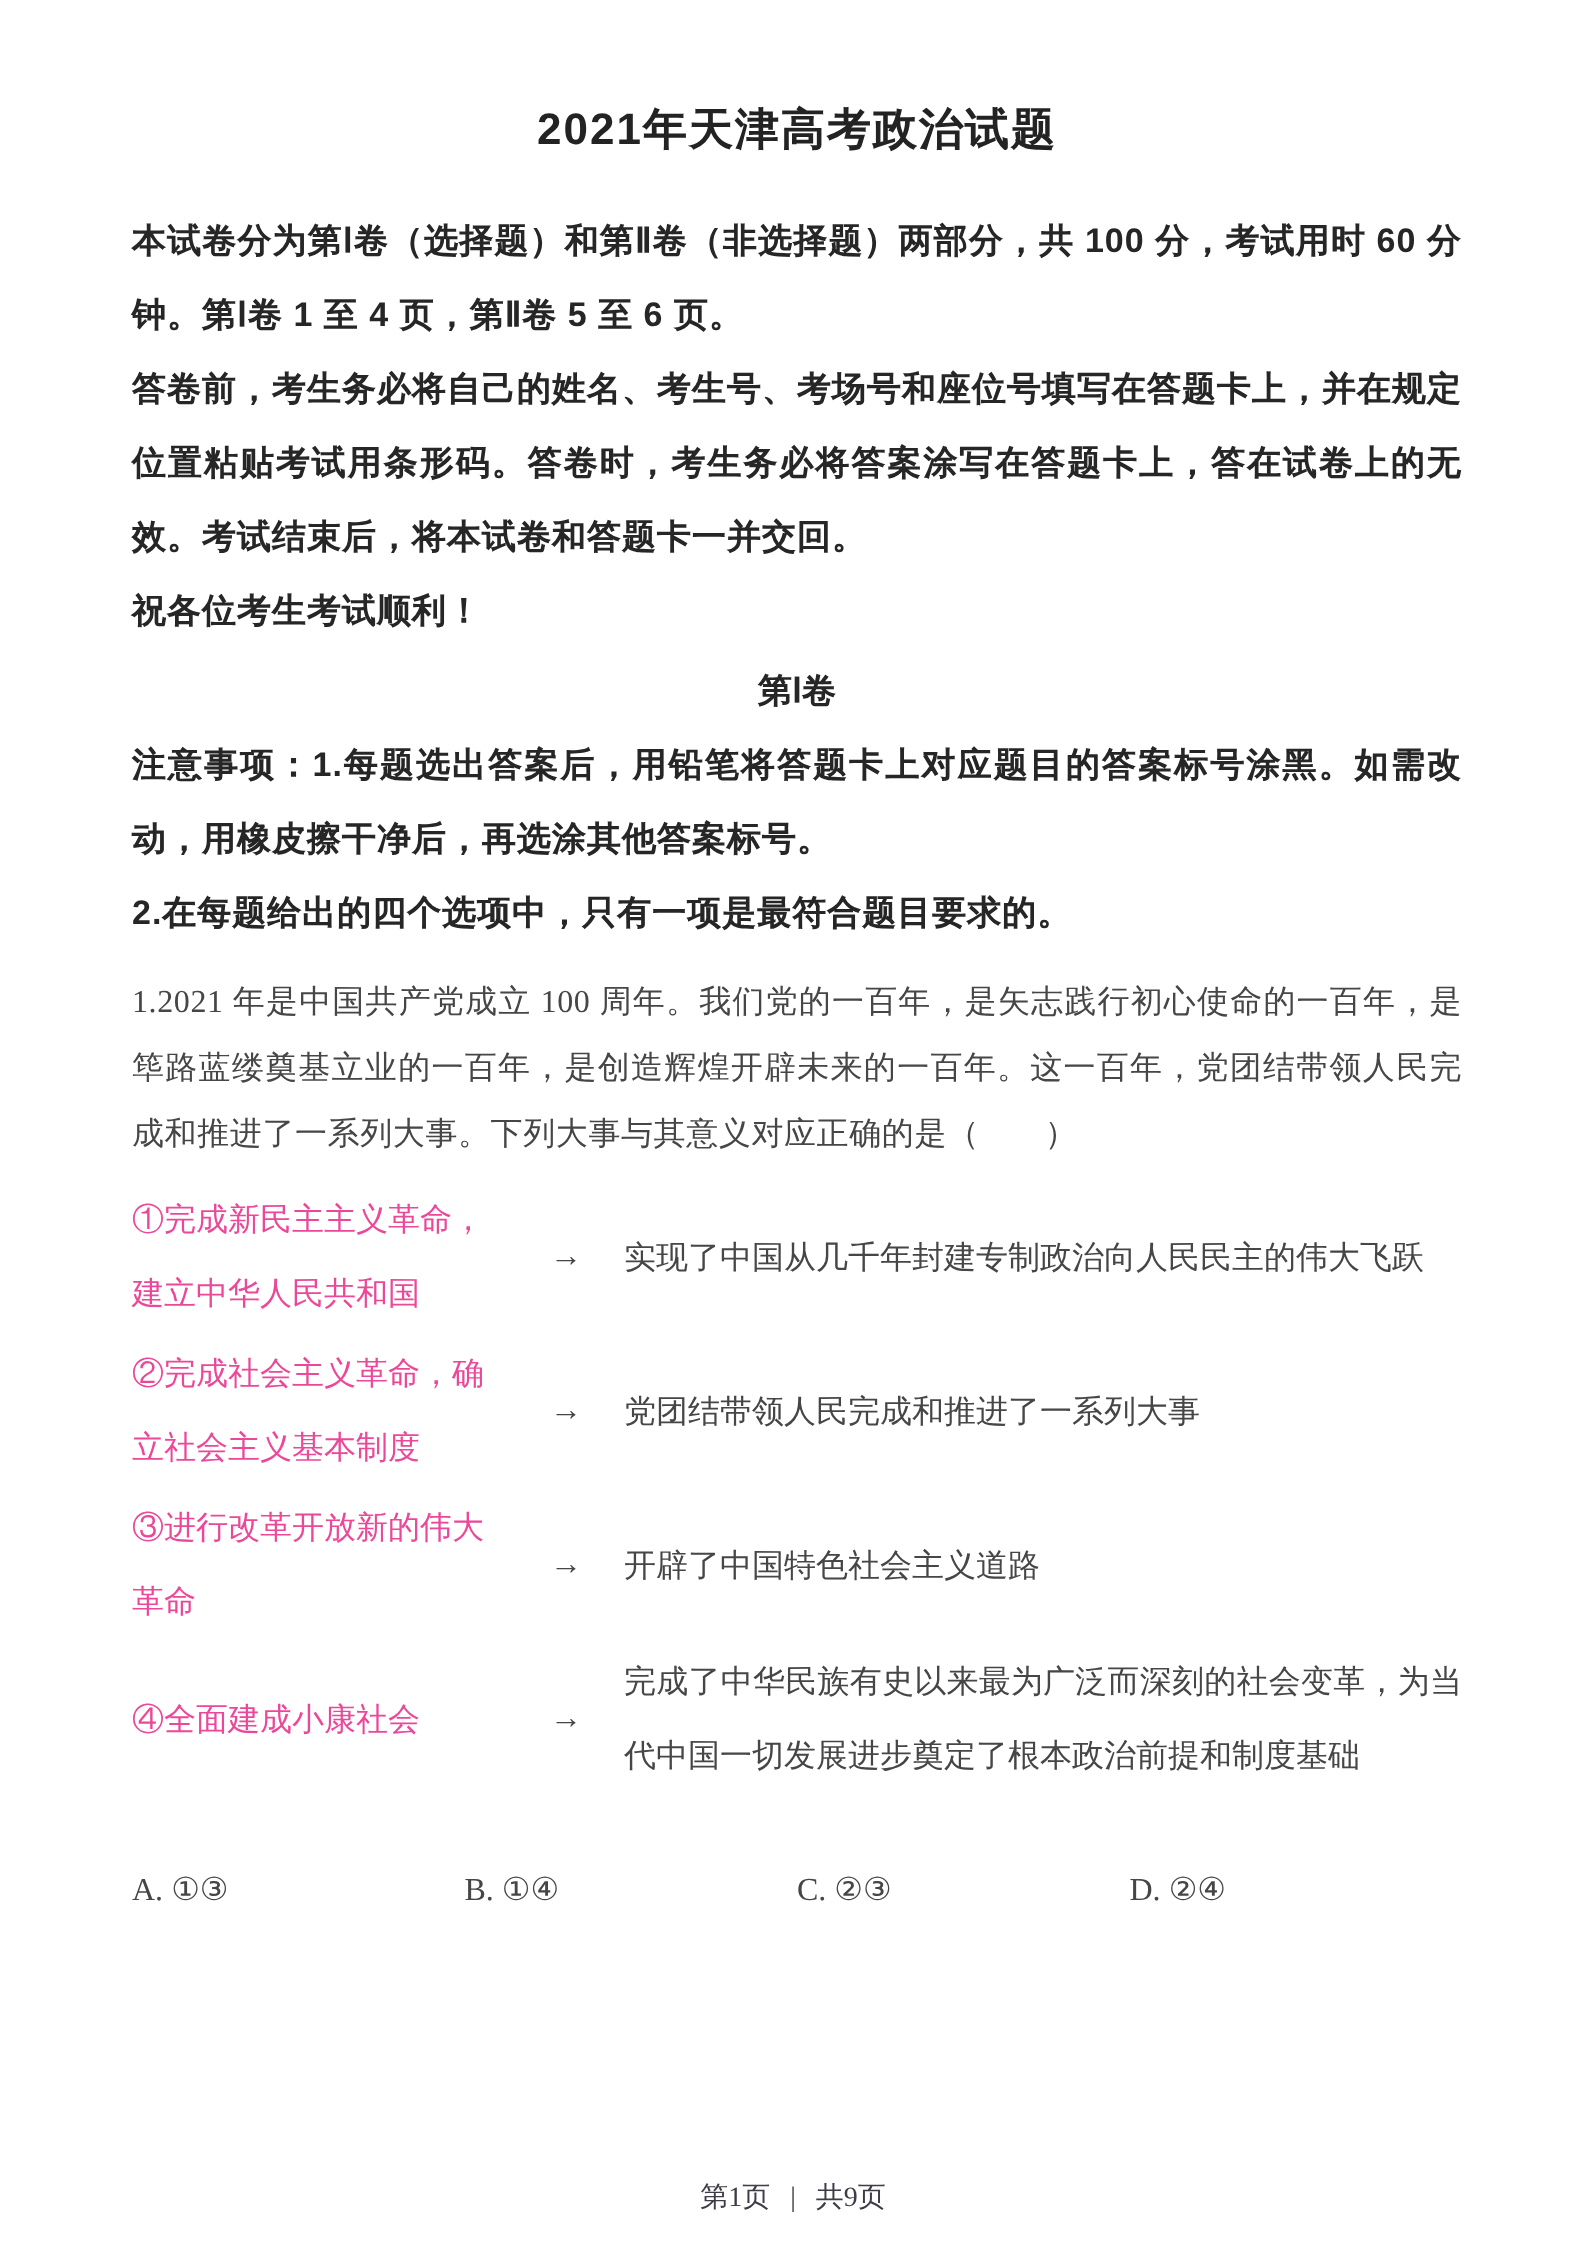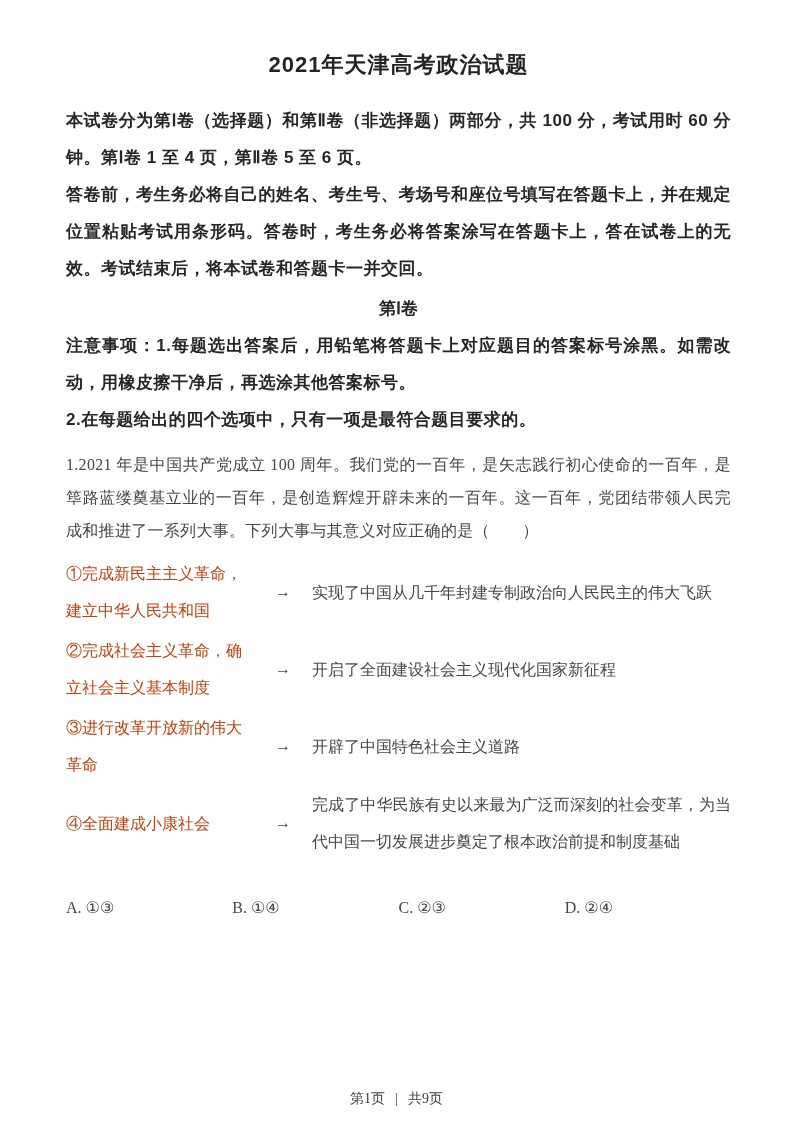--- a/index.html
+++ b/index.html
@@ -56,21 +56,21 @@
   .match-table { margin-top: 8px; }
   .match-row {
     display: flex;
     align-items: center;
     margin-bottom: 3px;
   }
   .match-left {
     width: 188px;
     font-size: 16px;
     line-height: 37px;
-    color: #c2410c;
+    color: #ec4899;
   }
   .match-arrow {
     width: 58px;
     text-align: center;
     font-size: 16px;
     color: #464646;
     flex-shrink: 0;
   }
   .match-right {
     flex: 1;
@@ -111,38 +111,39 @@
 </style>
 </head>
 <body>
 
 <div class="page">
 
   <h1 class="title">2021年天津高考政治试题</h1>
 
   <p class="bold-par">本试卷分为第Ⅰ卷（选择题）和第Ⅱ卷（非选择题）两部分，共 100 分，考试用时 60 分钟。第Ⅰ卷 1 至 4 页，第Ⅱ卷 5 至 6 页。</p>
   <p class="bold-par">答卷前，考生务必将自己的姓名、考生号、考场号和座位号填写在答题卡上，并在规定位置粘贴考试用条形码。答卷时，考生务必将答案涂写在答题卡上，答在试卷上的无效。考试结束后，将本试卷和答题卡一并交回。</p>
+  <p class="bold-par">祝各位考生考试顺利！</p>
 
   <h2 class="section-heading">第Ⅰ卷</h2>
 
   <p class="bold-par">注意事项：1.每题选出答案后，用铅笔将答题卡上对应题目的答案标号涂黑。如需改动，用橡皮擦干净后，再选涂其他答案标号。</p>
   <p class="bold-par">2.在每题给出的四个选项中，只有一项是最符合题目要求的。</p>
 
   <p class="q-par">1.2021 年是中国共产党成立 100 周年。我们党的一百年，是矢志践行初心使命的一百年，是筚路蓝缕奠基立业的一百年，是创造辉煌开辟未来的一百年。这一百年，党团结带领人民完成和推进了一系列大事。下列大事与其意义对应正确的是（　　）</p>
 
   <div class="match-table">
     <div class="match-row">
       <div class="match-left">①完成新民主主义革命，建立中华人民共和国</div>
       <div class="match-arrow">→</div>
       <div class="match-right">实现了中国从几千年封建专制政治向人民民主的伟大飞跃</div>
     </div>
     <div class="match-row">
       <div class="match-left">②完成社会主义革命，确立社会主义基本制度</div>
       <div class="match-arrow">→</div>
-      <div class="match-right">开启了全面建设社会主义现代化国家新征程</div>
+      <div class="match-right">党团结带领人民完成和推进了一系列大事</div>
     </div>
     <div class="match-row">
       <div class="match-left">③进行改革开放新的伟大革命</div>
       <div class="match-arrow">→</div>
       <div class="match-right">开辟了中国特色社会主义道路</div>
     </div>
     <div class="match-row">
       <div class="match-left">④全面建成小康社会</div>
       <div class="match-arrow">→</div>
       <div class="match-right">完成了中华民族有史以来最为广泛而深刻的社会变革，为当代中国一切发展进步奠定了根本政治前提和制度基础</div>

